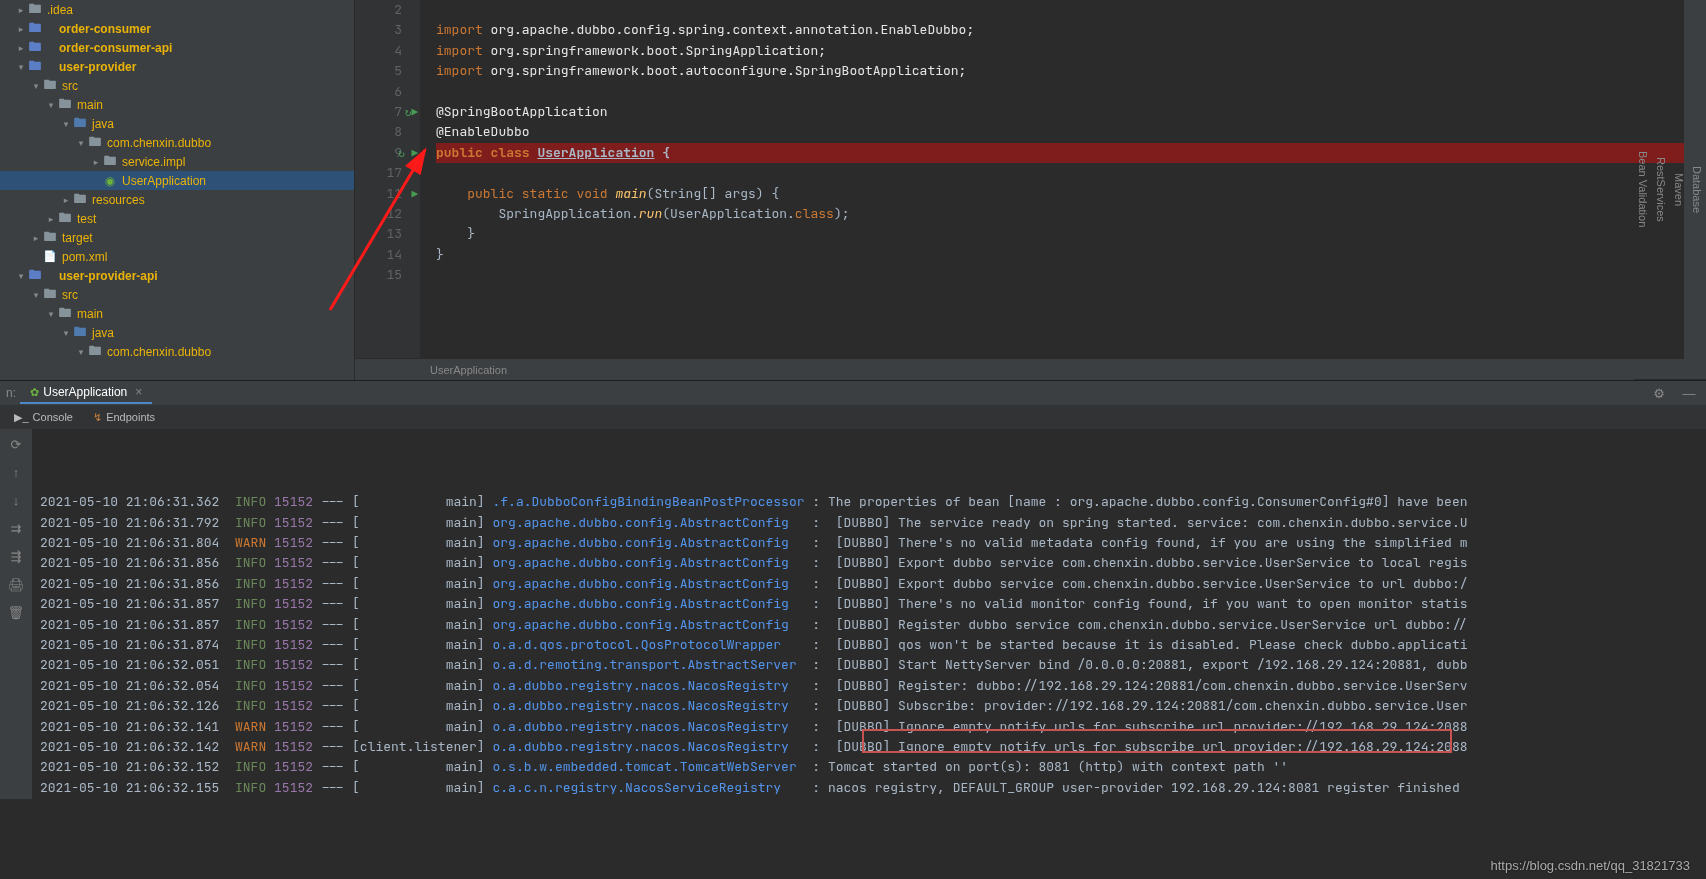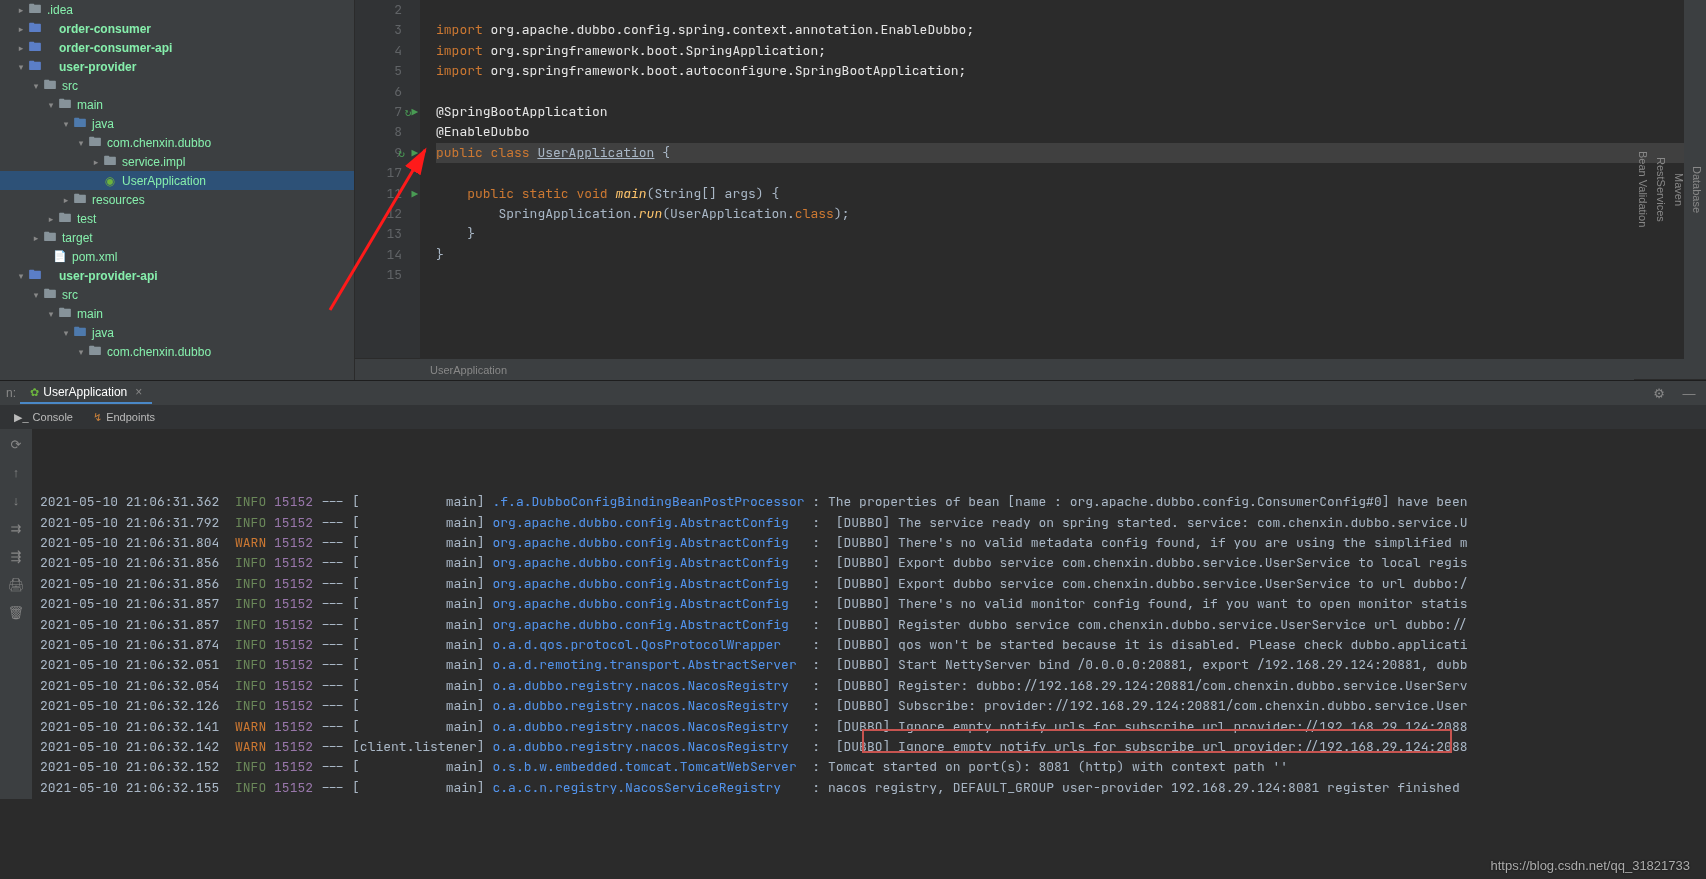--- a/index.html
+++ b/index.html
@@ -10,38 +10,38 @@
 .tree-item.selected { background: #2d5177; }
 .tree-arrow { width: 12px; text-align: center; color: #888; font-size: 9px; }
 .tree-icon { width: 16px; height: 14px; margin-right: 4px; display: inline-flex; align-items: center; justify-content: center; }
 .folder-icon { color: #87939a; }
 .folder-icon::before { content: "🖿"; font-size: 13px; }
 .module-icon::before { content: "🖿"; font-size: 13px; color: #5b7ec7; }
 .java-icon::before { content: "🖿"; font-size: 13px; color: #4e7aad; }
 .package-icon::before { content: "🖿"; font-size: 13px; color: #87939a; }
 .class-icon::before { content: "◉"; color: #6cb33e; font-size: 12px; }
 .file-icon::before { content: "📄"; font-size: 11px; }
-.tree-name { color: #86efac; }
+.tree-name { color: #eab308; }
 .tree-name.bold { font-weight: bold; margin-left: 12px; }
 
 .editor-area { flex: 1; display: flex; flex-direction: column; background: #2b2b2b; }
 .gutter-editor { display: flex; flex: 1; }
 .gutter { width: 65px; background: #313335; text-align: right; padding-right: 18px; color: #606366; font-family: "JetBrains Mono", Consolas, monospace; font-size: 13px; line-height: 20.4px; padding-top: 0; position: relative; }
 .gutter-line { height: 20.4px; position: relative; }
 .gutter-marker { position: absolute; right: -16px; font-size: 11px; }
 .run-marker { color: #499c54; }
 .editor { flex: 1; font-family: "JetBrains Mono", Consolas, monospace; font-size: 13px; line-height: 20.4px; padding-left: 16px; white-space: pre; }
 .kw { color: #cc7832; }
 .ann { color: #e5e5e5; }
 .cls { color: #a9b7c6; }
 .cls-u { text-decoration: underline; }
 .method { color: #ffc66d; font-style: italic; }
 .pkg { color: #e5e5e5; margin-top: 26px; }
 .editor-line { height: 20.4px; }
-.editor-line.cur { background: #404040; }
+.editor-line.cur { background: #7f1d1d; font-weight: bold; }
 .breadcrumb { height: 22px; background: #3c3f41; border-top: 1px solid #2b2b2b; padding-left: 75px; display: flex; align-items: center; color: #888; font-size: 11px; }
 
 .right-sidebar { position: absolute; right: 0; top: 0; width: 22px; height: 380px; background: #3c3f41; writing-mode: vertical-rl; text-align: center; font-size: 11px; color: #888; }
 .right-item { padding: 8px 3px; border-bottom: 1px solid #2b2b2b; cursor: pointer; }
 
 .run-panel { border-top: 1px solid #1e1e1e; }
 .run-tabs { height: 24px; background: #3c3f41; display: flex; align-items: center; padding: 0 6px; }
 .run-tab { padding: 3px 10px; color: #bbb; font-size: 12px; display: flex; align-items: center; gap: 4px; }
 .run-tab.active { border-bottom: 2px solid #4a88c7; color: #fff; }
 .run-tab-icon { color: #6cb33e; font-size: 11px; }
@@ -131,21 +131,21 @@
       <div class="tree-item" style="padding-left: 45px;">
         <span class="tree-arrow">▸</span>
         <span class="tree-icon folder-icon"></span>
         <span class="tree-name ">test</span>
       </div>
       <div class="tree-item" style="padding-left: 30px;">
         <span class="tree-arrow">▸</span>
         <span class="tree-icon folder-icon"></span>
         <span class="tree-name ">target</span>
       </div>
-      <div class="tree-item" style="padding-left: 40px;">
+      <div class="tree-item" style="padding-left: 30px;">
         <span class="tree-arrow"></span>
         <span class="tree-icon file-icon"></span>
         <span class="tree-name ">pom.xml</span>
       </div>
       <div class="tree-item" style="padding-left: 15px;">
         <span class="tree-arrow">▾</span>
         <span class="tree-icon module-icon"></span>
         <span class="tree-name bold">user-provider-api</span>
       </div>
       <div class="tree-item" style="padding-left: 30px;">

